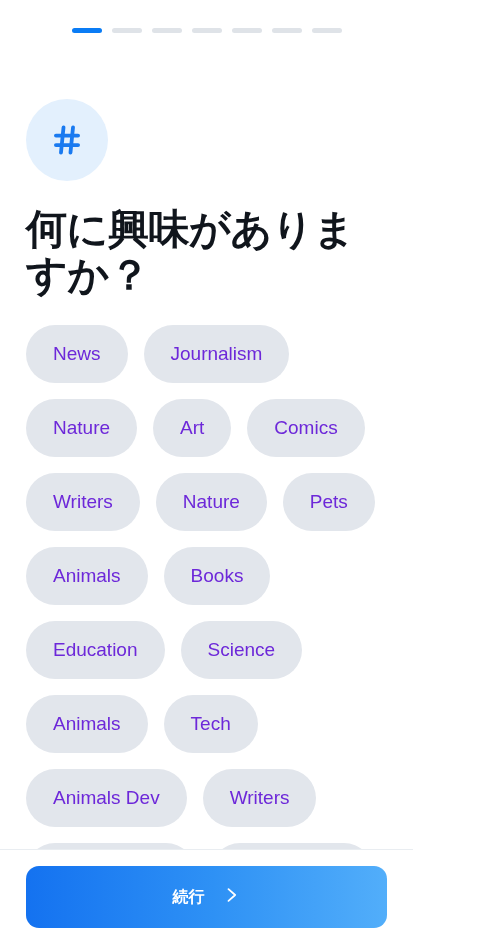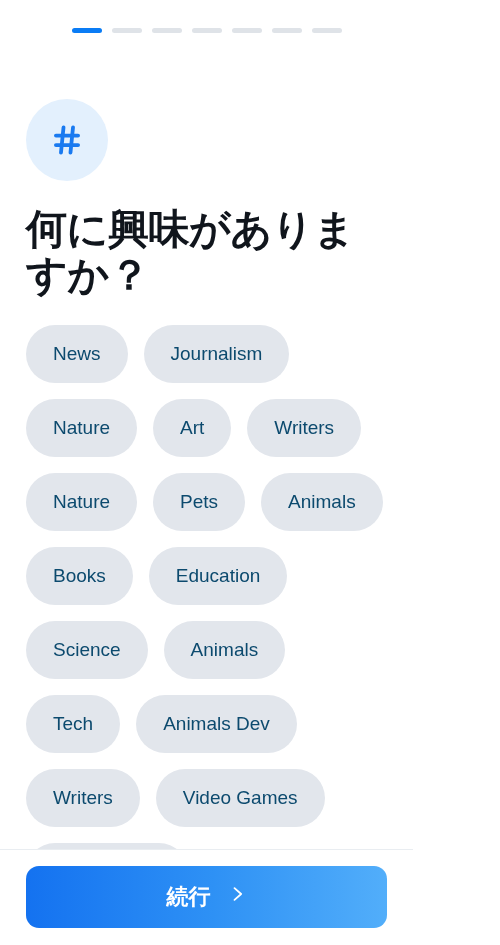--- a/index.html
+++ b/index.html
@@ -84,21 +84,21 @@
     display: flex;
     flex-wrap: wrap;
     gap: 16px;
     margin-top: 26px;
   }
   .chip {
     height: 58px;
     padding: 0 27px;
     border-radius: 29px;
     background: #e2e6ec;
-    color: #0c4a6e;
+    color: #6d28d9;
     font-size: 19px;
     font-weight: 500;
     display: inline-flex;
     align-items: center;
     justify-content: center;
     border: none;
     cursor: pointer;
     white-space: nowrap;
     font-family: inherit;
   }
@@ -114,21 +114,21 @@
     border-top: 1px solid #e9edf1;
     padding: 16px 26px 18px 26px;
   }
   .continue-btn {
     width: 100%;
     height: 62px;
     border: none;
     border-radius: 13px;
     background: linear-gradient(90deg, #1472f0 0%, #2e91f5 52%, #52aefa 100%);
     color: #ffffff;
-    font-size: 22px;
+    font-size: 16px;
     font-weight: 700;
     font-family: inherit;
     display: flex;
     align-items: center;
     justify-content: center;
     gap: 16px;
     cursor: pointer;
   }
   .continue-btn .chev { display: block; }
 </style>
@@ -161,20 +161,21 @@
     </div>
 
     <h1 class="page-title">何に興味がありますか？</h1>
 
 
     <div class="chips">
         <button class="chip">News</button>
         <button class="chip">Journalism</button>
         <button class="chip">Nature</button>
         <button class="chip">Art</button>
+        <button class="chip">Comics</button>
         <button class="chip">Writers</button>
         <button class="chip">Nature</button>
         <button class="chip">Pets</button>
         <button class="chip">Animals</button>
         <button class="chip">Books</button>
         <button class="chip">Education</button>
         <button class="chip">Science</button>
         <button class="chip">Animals</button>
         <button class="chip">Tech</button>
         <button class="chip">Animals Dev</button>

